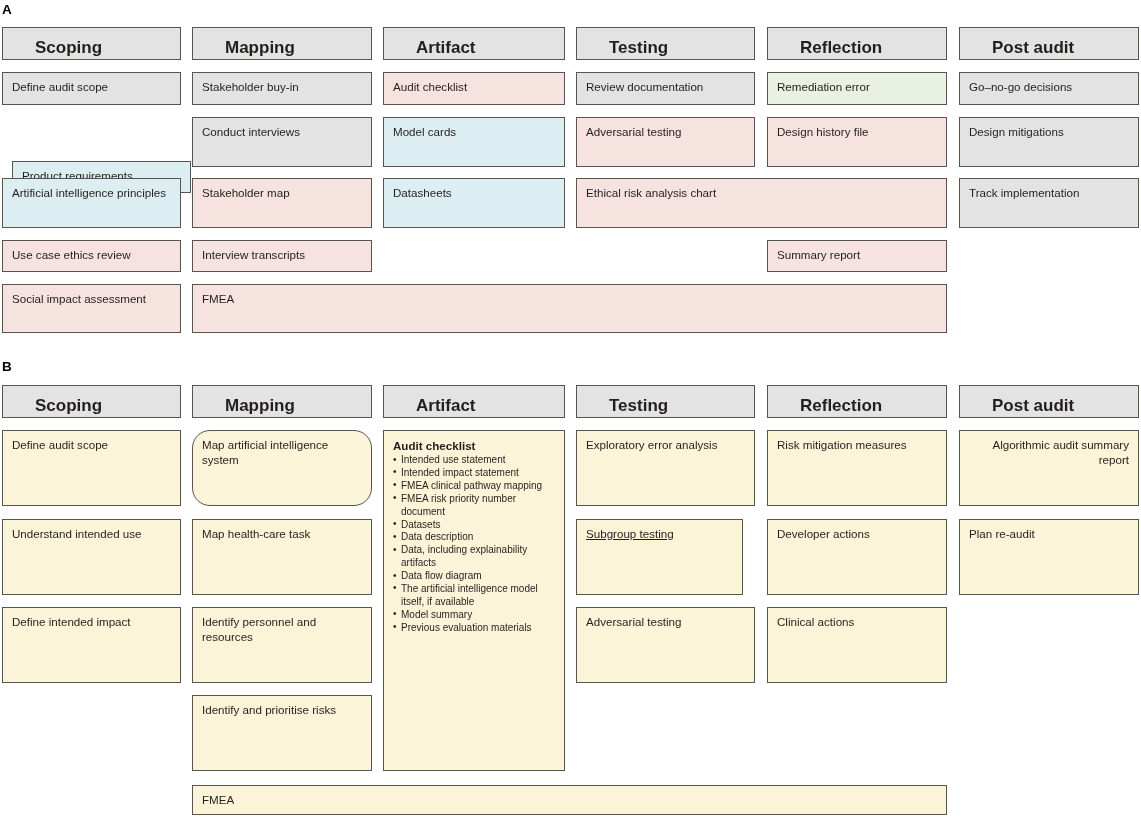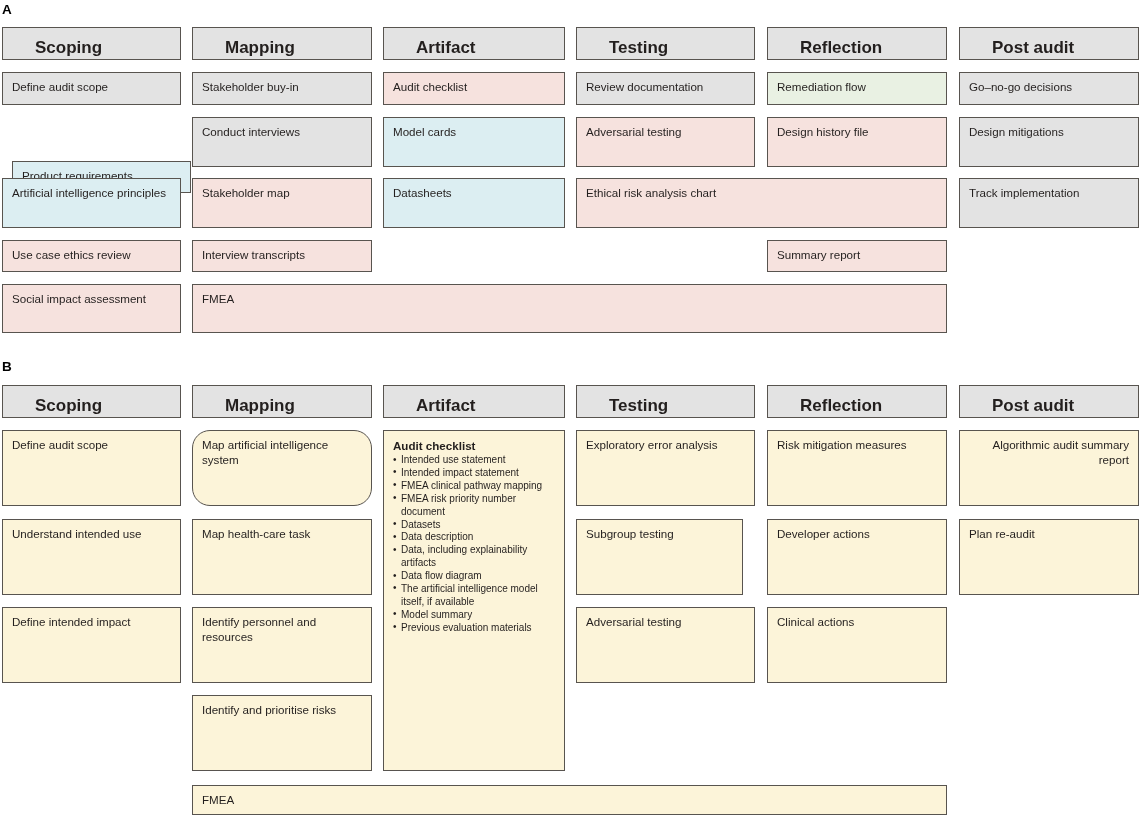--- a/index.html
+++ b/index.html
@@ -110,21 +110,21 @@
   <div class="box fill-pink" style="left:192px; top:284px; width:755px; height:49px;">FMEA</div>
 
   <div class="box fill-pink" style="left:383px; top:72px; width:182px; height:33px;">Audit checklist</div>
   <div class="box fill-blue" style="left:383px; top:117px; width:182px; height:50px;">Model cards</div>
   <div class="box fill-blue" style="left:383px; top:178px; width:182px; height:50px;">Datasheets</div>
 
   <div class="box fill-grey" style="left:576px; top:72px; width:179px; height:33px;">Review documentation</div>
   <div class="box fill-pink" style="left:576px; top:117px; width:179px; height:50px;">Adversarial testing</div>
   <div class="box fill-pink" style="left:576px; top:178px; width:371px; height:50px;">Ethical risk analysis chart</div>
 
-  <div class="box fill-green" style="left:767px; top:72px; width:180px; height:33px;">Remediation flow</div>
+  <div class="box fill-green" style="left:767px; top:72px; width:180px; height:33px;">Remediation error</div>
   <div class="box fill-pink" style="left:767px; top:117px; width:180px; height:50px;">Design history file</div>
   <div class="box fill-pink" style="left:767px; top:240px; width:180px; height:32px;">Summary report</div>
 
   <div class="box fill-grey" style="left:959px; top:72px; width:180px; height:33px;">Go–no-go decisions</div>
   <div class="box fill-grey" style="left:959px; top:117px; width:180px; height:50px;">Design mitigations</div>
   <div class="box fill-grey" style="left:959px; top:178px; width:180px; height:50px;">Track implementation</div>
 
   <div class="panel-letter" style="left:2px; top:360px;">B</div>
 
   <div class="box header fill-grey" style="left:2px;   top:385px; width:179px; height:33px;">Scoping</div>
@@ -155,21 +155,21 @@
         <li>Data description</li>
         <li>Data, including explainability artifacts</li>
         <li>Data flow diagram</li>
         <li>The artificial intelligence model itself, if available</li>
         <li>Model summary</li>
         <li>Previous evaluation materials</li>
       </ul>
   </div>
 
   <div class="box fill-yellow" style="left:576px; top:430px; width:179px; height:76px;">Exploratory error analysis</div>
-  <div class="box fill-yellow" style="left:576px; top:519px; width:167px; height:76px;">Subgroup testing</div>
+  <div class="box fill-yellow" style="left:576px; top:519px; width:167px; height:76px;text-decoration:underline;">Subgroup testing</div>
   <div class="box fill-yellow" style="left:576px; top:607px; width:179px; height:76px;">Adversarial testing</div>
 
   <div class="box fill-yellow" style="left:767px; top:430px; width:180px; height:76px;">Risk mitigation measures</div>
   <div class="box fill-yellow" style="left:767px; top:519px; width:180px; height:76px;">Developer actions</div>
   <div class="box fill-yellow" style="left:767px; top:607px; width:180px; height:76px;">Clinical actions</div>
 
   <div class="box fill-yellow" style="left:959px; top:430px; width:180px; height:76px;text-align:right;">Algorithmic audit summary report</div>
   <div class="box fill-yellow" style="left:959px; top:519px; width:180px; height:76px;">Plan re-audit</div>
 
 </div>

